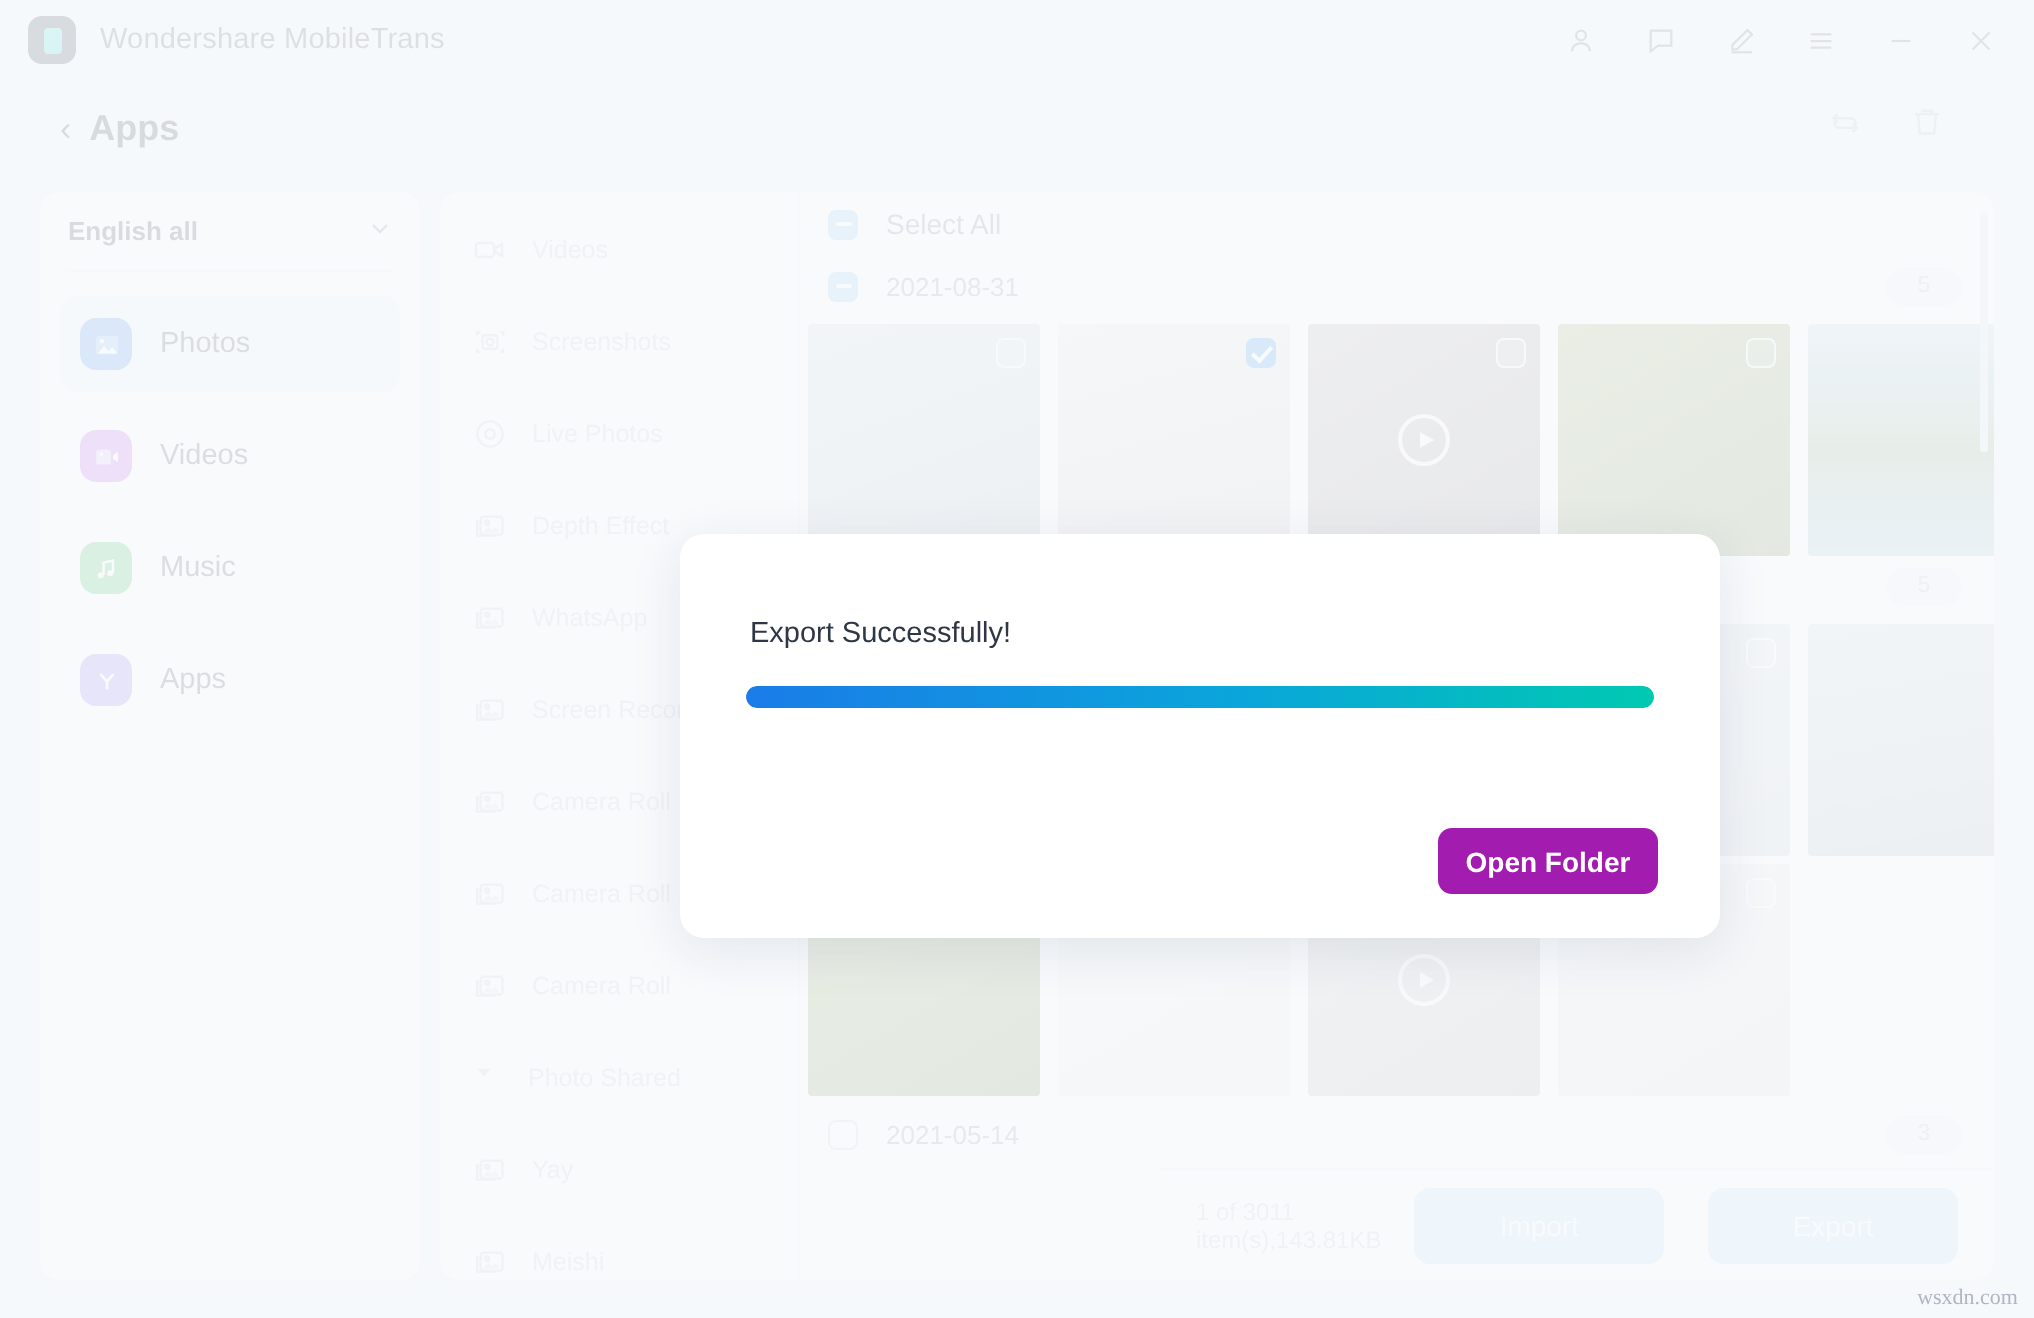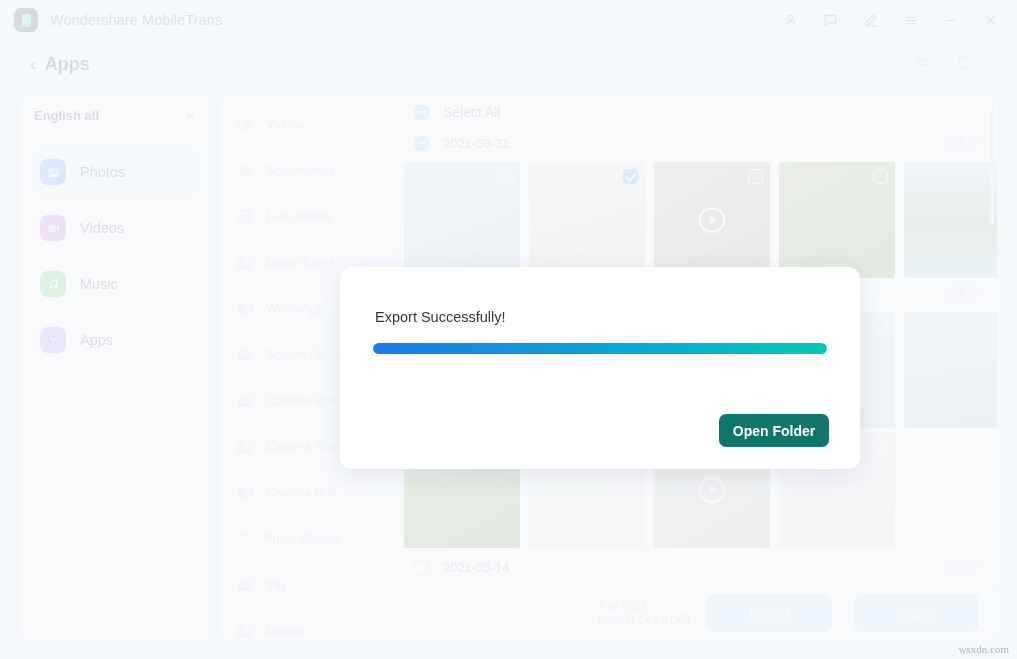--- a/index.html
+++ b/index.html
@@ -220,21 +220,21 @@
   .progress-fill {
     height: 100%; border-radius: 6px;
     background: linear-gradient(90deg, #1a7ce8 0%, #0aa6da 55%, #00c9b1 100%);
   }
   .modal-actions {
     position: absolute; right: 31px; bottom: 22px;
     display: flex; gap: 16px; align-items: center;
   }
   .btn-primary {
     width: 110px; height: 33px; border-radius: 7px;
-    background: #0f766e; color: #ffffff;
+    background: #a21caf; color: #ffffff;
     font-size: 14px; font-weight: bold;
     display: flex; align-items: center; justify-content: center;
     border: none;
   }
   .btn-outline {
     width: 110px; height: 33px; border-radius: 7px;
     background: #ffffff; color: #2c3442;
     font-size: 14px; font-weight: bold;
     display: flex; align-items: center; justify-content: center;
     border: 1px solid #4a6c8a;

